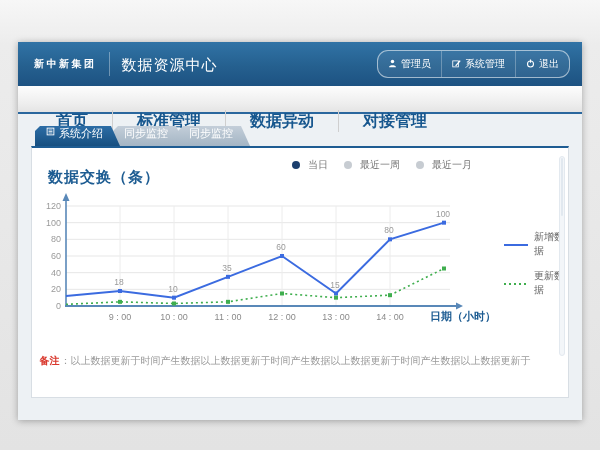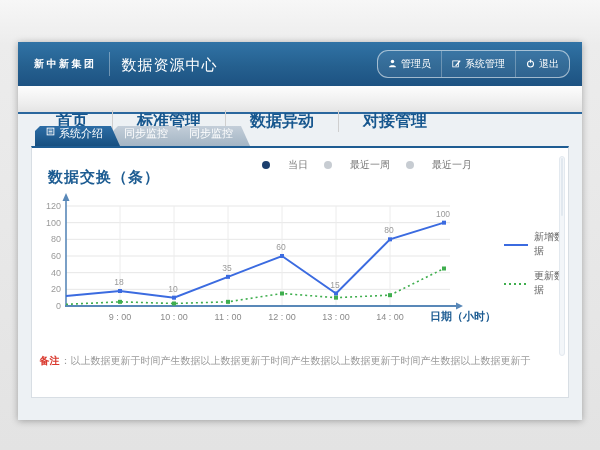--- a/index.html
+++ b/index.html
@@ -41,21 +41,21 @@
     background:linear-gradient(180deg,#c3ced9 0%,#a4b5c4 100%); }
   .tab + .tab { margin-left:-7px; }
   .tab.active { background:linear-gradient(180deg,#2c6da6 0%,#174f80 100%); z-index:3; }
   .tab:nth-child(2){ z-index:2; } .tab:nth-child(3){ z-index:1; }
 
   .card { position:relative; height:252px; background:#fff;
     border:1px solid #d8dee4; border-top:2px solid #1e5c92; }
 
   .radios { position:absolute; top:10px; right:96px; display:flex; gap:16px;
     align-items:center; font-size:10px; color:#777; }
-  .radio-item { display:flex; align-items:center; gap:18px; cursor:pointer; }
+  .radio-item { display:flex; align-items:center; gap:8px; cursor:pointer; }
   .dot { width:8px; height:8px; border-radius:50%; background:#c7ccd2; }
   .dot.sel { background:#1c3f6e; }
 
   .ylabel { position:absolute; left:16px; top:20px; font-size:15px; font-weight:700;
     color:#1d5c92; letter-spacing:1px; }
   .chart { position:absolute; left:8px; top:40px; }
   .xlabel { position:absolute; left:398px; top:161px; font-size:11px; font-weight:700;
     color:#1d5c92; }
 
   .legend { position:absolute; left:472px; top:82px; display:flex; flex-direction:column;

